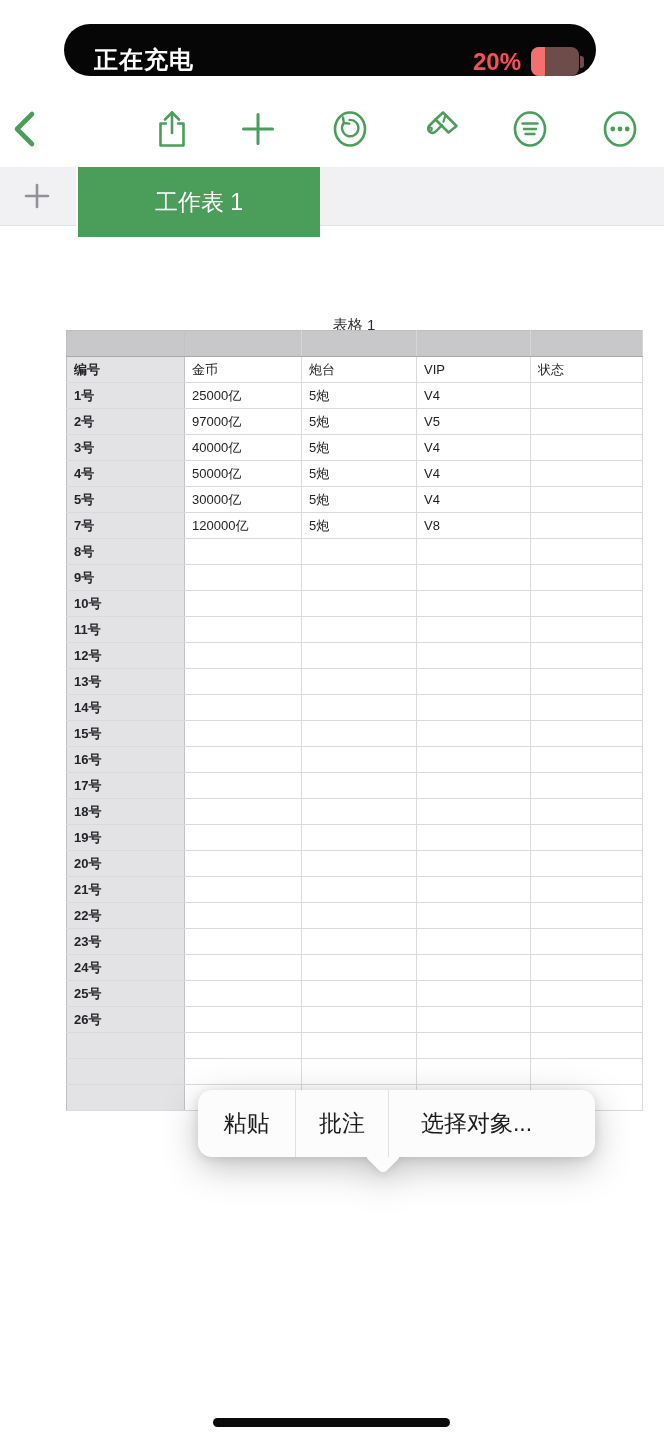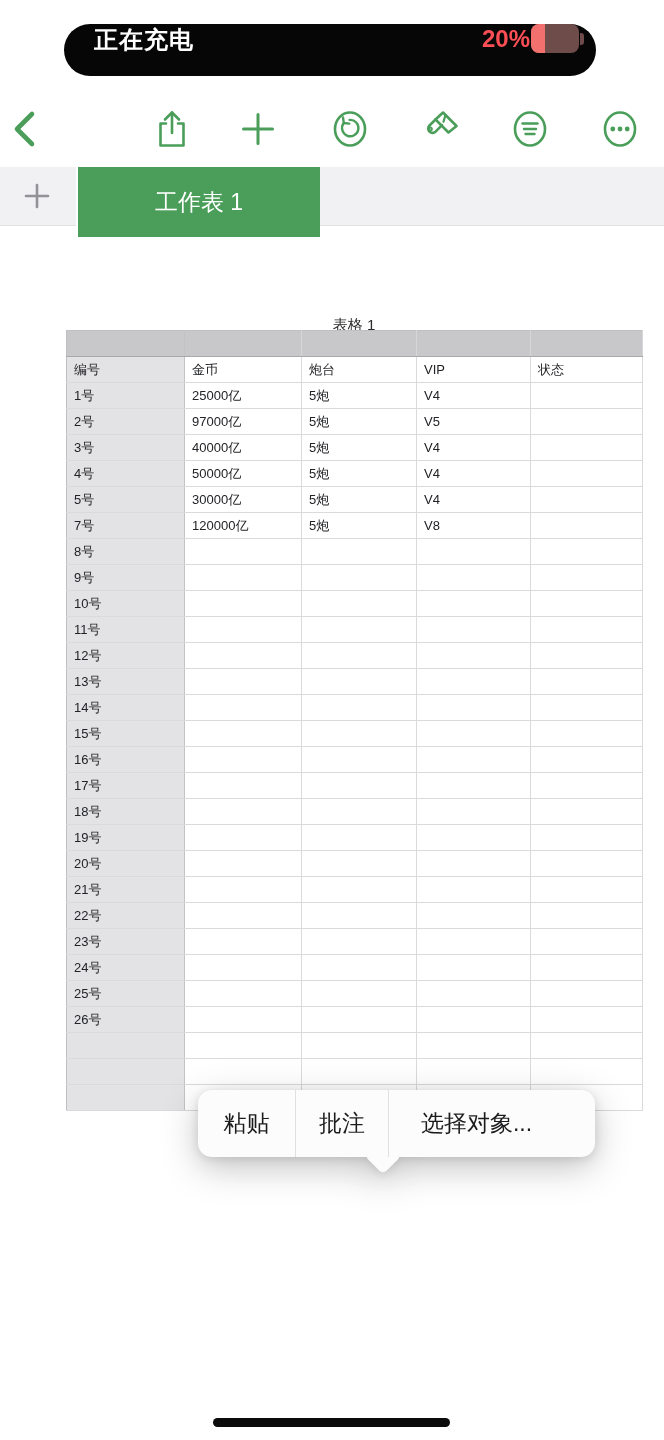--- a/index.html
+++ b/index.html
@@ -12,26 +12,26 @@
     --ink:#222326;
   }
   html,body{margin:0;padding:0;}
   body{
     width:664px;height:1440px;position:relative;background:#ffffff;
     font-family:"Liberation Sans", sans-serif;overflow:hidden;
   }
   
   .status-pill{
     position:absolute;left:64px;top:24px;width:532px;height:52px;
-    background:#060606;border-radius:27px;display:flex;align-items:flex-start;
+    background:#060606;border-radius:27px;display:flex;align-items:flex-end;
     justify-content:space-between;box-sizing:border-box;padding:0 12px 0 30px;
   }
   .charging-label{color:#ffffff;font-size:24px;font-weight:700;letter-spacing:1px;}
   .battery-group{display:flex;align-items:center;}
-  .battery-percent{color:#fb4f55;font-size:24px;font-weight:700;margin-right:1px;}
+  .battery-percent{color:#fb4f55;font-size:24px;font-weight:700;margin-right:10px;}
   .battery-body{width:48px;height:29px;border-radius:8px;background:#6e4c4a;position:relative;overflow:hidden;}
   .battery-fill{position:absolute;left:0;top:0;bottom:0;width:30%;background:#f2716e;}
   .battery-cap{width:4px;height:12px;background:#6e4c4a;border-radius:0 3px 3px 0;margin-left:1px;}
   
   .toolbar{position:absolute;left:0;top:100px;width:664px;height:58px;background:#fff;}
   .tb-btn{position:absolute;top:7px;width:44px;height:44px;background:none;border:none;padding:0;cursor:pointer;}
   .tb-btn svg{display:block;}
   
   .tabbar{position:absolute;left:0;top:167px;width:664px;height:58px;background:var(--tab-gray);border-bottom:1px solid #e2e2e4;}
   .tab-add{position:absolute;left:0;top:0;width:74px;height:58px;display:flex;align-items:center;justify-content:center;background:none;border:none;padding:0;cursor:pointer;}
@@ -41,21 +41,21 @@
   .sheet-title{position:absolute;left:66px;top:316px;width:576px;text-align:center;font-size:15px;color:#2a2a2c;}
   .sheet-table{
     position:absolute;left:66px;top:330px;width:576px;border-collapse:collapse;table-layout:fixed;
     border:1px solid var(--border-outer);
   }
   .sheet-table td{
     height:25px;font-size:13px;color:var(--ink);padding:0 4px 0 7px;
     border-right:1px solid var(--border-inner);border-bottom:1px solid var(--border-inner);
     overflow:hidden;white-space:nowrap;
   }
-  .sheet-table td:first-child{background:var(--label-bg);font-weight:400;border-right:1px solid #c3c3c5;}
+  .sheet-table td:first-child{background:var(--label-bg);font-weight:700;border-right:1px solid #c3c3c5;}
   .row-top-header td{background:var(--headrow-bg) !important;border-right:1px solid #d6d6d8;border-bottom:1px solid #a9a9ab;}
   
   .menu-wrap{
     position:absolute;left:198px;top:1090px;
     filter:drop-shadow(0 10px 18px rgba(0,0,0,.22)) drop-shadow(0 2px 5px rgba(0,0,0,.12));
   }
   .menu{width:397px;height:67px;background:#fcfcfc;border-radius:14px;display:flex;position:relative;z-index:2;}
   .menu-item{display:flex;align-items:center;justify-content:center;font-size:23px;color:#1b1b1d;cursor:pointer;}
   .menu-item.sep{border-left:1px solid #e0e0e2;}
   .mi-0{width:97px;}

